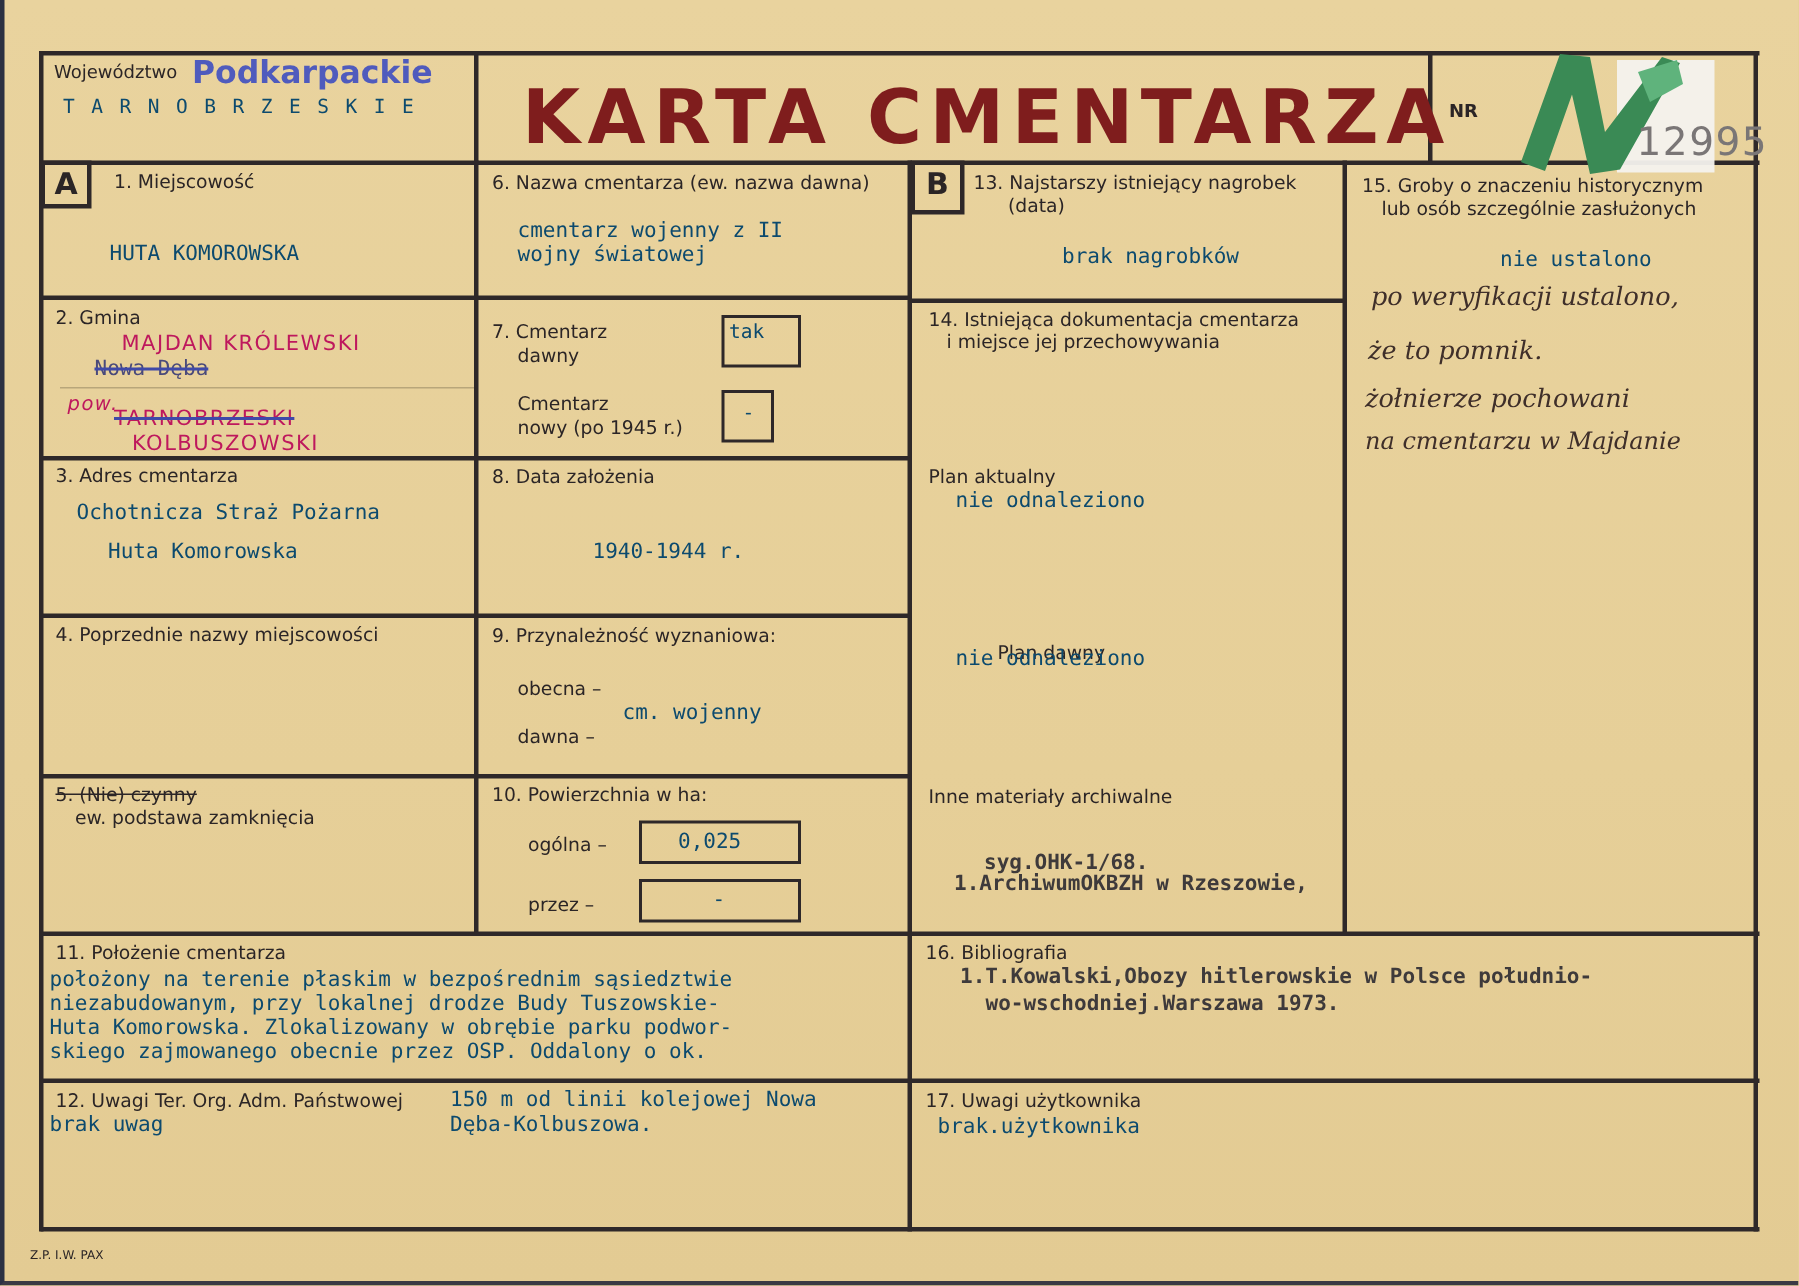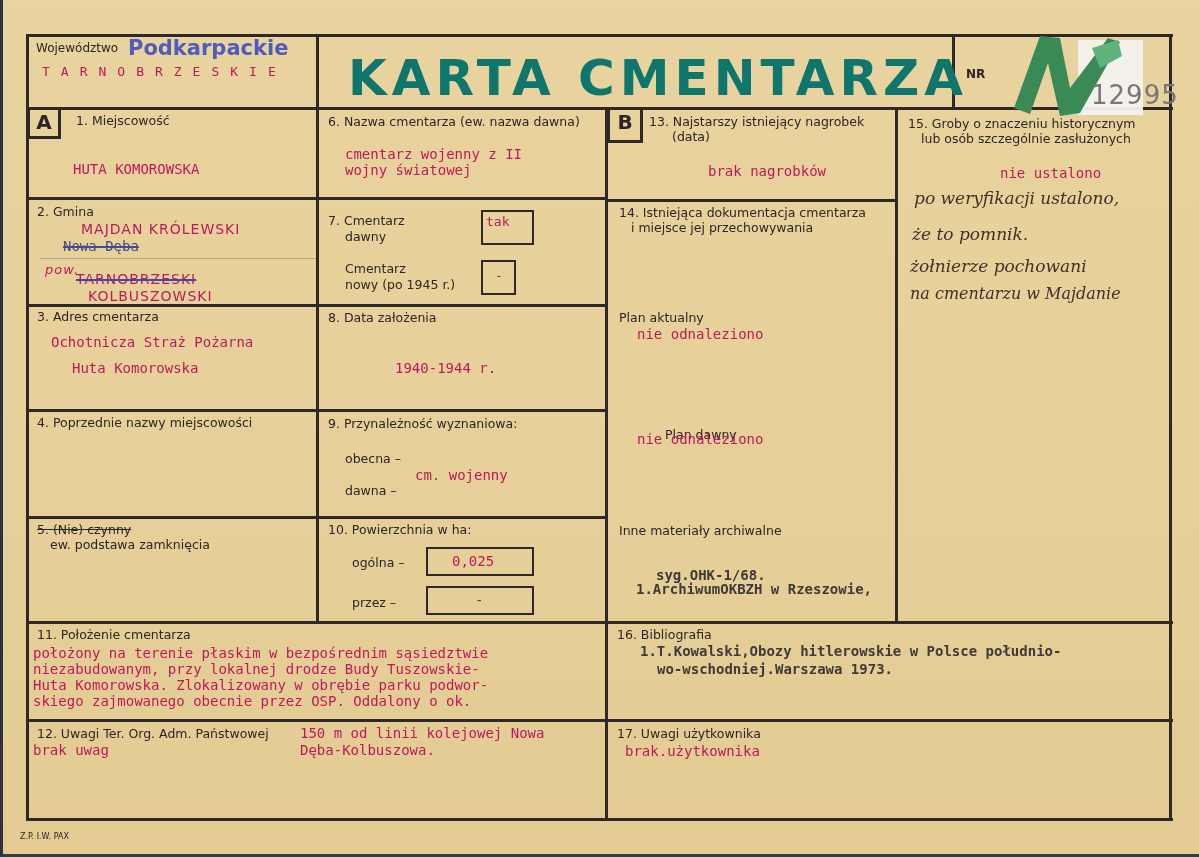--- a/index.html
+++ b/index.html
@@ -9,28 +9,28 @@
     font-family:"DejaVu Sans", sans-serif;
     color:#2b2526;
   }
   .card-edge { position:absolute; left:0; top:0; width:1199px; height:857px;
     box-sizing:border-box; border-left:3px solid #2c3142; border-bottom:3px solid #3a3a44;
     background:linear-gradient(180deg,#e9d39e 0%,#e6cf98 60%,#e3cb93 100%); }
   .abs { position:absolute; }
   .line-h { position:absolute; height:3px; background:#2e2829; }
   .line-v { position:absolute; width:3px; background:#2e2829; }
   .label { position:absolute; font-size:12.5px; color:#2b2526; line-height:14px; white-space:nowrap; }
-  .type { position:absolute; font-family:"DejaVu Sans Mono","Liberation Mono",monospace; font-size:14px; color:#be185d; white-space:nowrap; line-height:16px; }
+  .type { position:absolute; font-family:"DejaVu Sans Mono","Liberation Mono",monospace; font-size:14px; color:#0c4a6e; white-space:nowrap; line-height:16px; }
   .type-dark { color:#3e3a3b; font-weight:bold; }
   .hand { position:absolute; font-family:"DejaVu Serif", serif; font-style:italic; color:#3f2f2a; white-space:nowrap; }
   .hand-blue { position:absolute; font-family:"DejaVu Sans", sans-serif; color:#be185d; white-space:nowrap; letter-spacing:1px; font-size:14px; }
   .section-letter { position:absolute; width:30px; height:30px; box-sizing:border-box; border:3px solid #2e2829;
     font-weight:bold; font-size:20px; text-align:center; line-height:25px; }
   .box { position:absolute; box-sizing:border-box; border:2.5px solid #2e2829; }
-  .title { position:absolute; left:348px; top:49px; font-family:"DejaVu Sans", sans-serif; font-weight:bold; font-size:50px; letter-spacing:5px; color:#0f766e; white-space:nowrap; }
+  .title { position:absolute; left:348px; top:49px; font-family:"DejaVu Sans", sans-serif; font-weight:bold; font-size:50px; letter-spacing:5px; color:#7f1d1d; white-space:nowrap; }
   .stamp { position:absolute; left:128px; top:36px; font-family:"DejaVu Sans", sans-serif; font-weight:bold; font-size:21px; color:#4f5bbd; }
   .strike { text-decoration:line-through; text-decoration-color:#3f49a8; text-decoration-thickness:2px; }
   .spaced { letter-spacing:11px; }
   .print-mark { position:absolute; left:20px; top:832px; font-size:8px; color:#2b2526; }
 </style>
 </head>
 <body>
 
 <div class="card-edge"></div>
 

